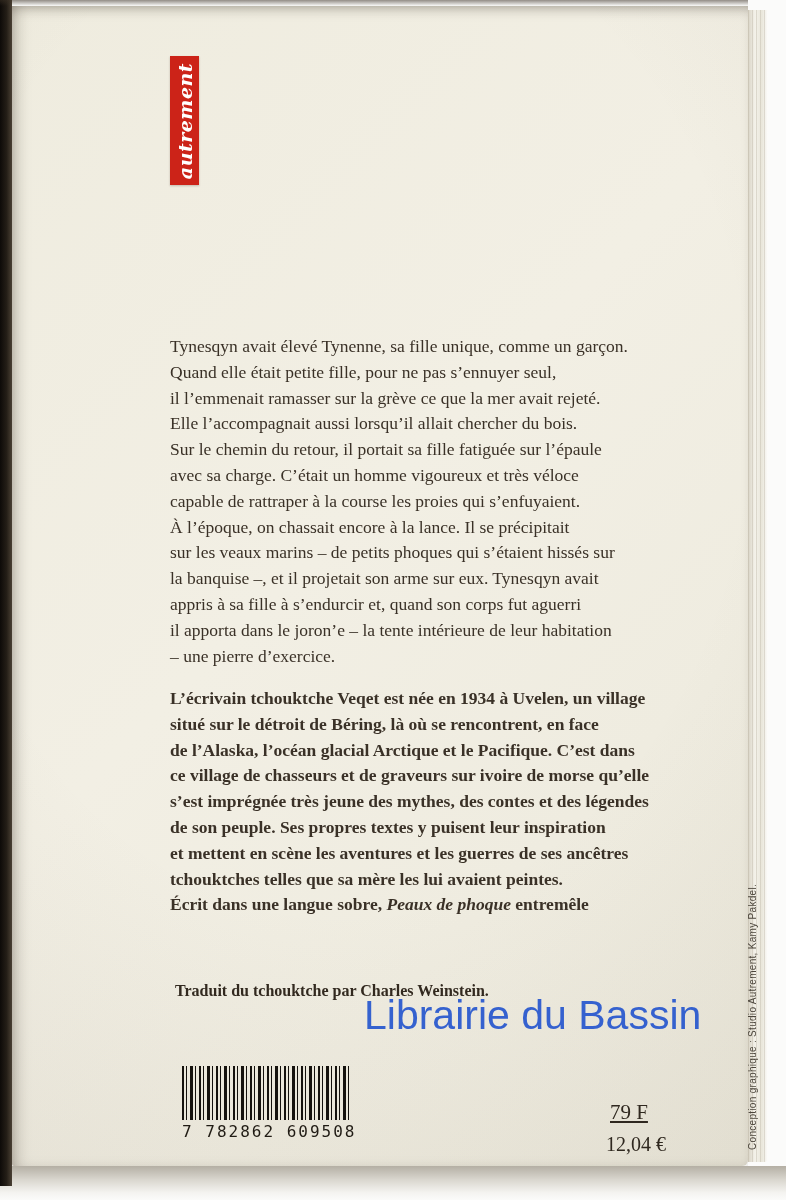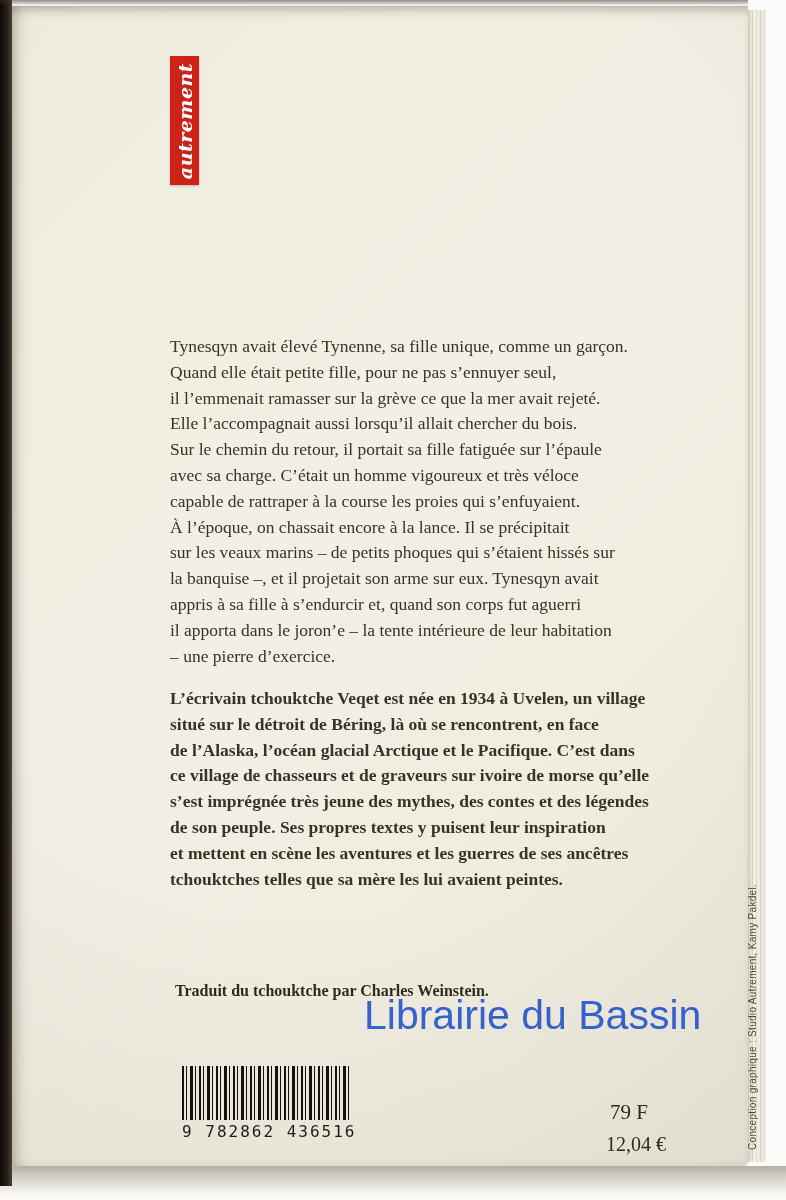--- a/index.html
+++ b/index.html
@@ -61,21 +61,21 @@
   .barcode { position:absolute; left:170px; top:1060px; width:190px; }
   .bars { width:170px; height:54px;
     background:repeating-linear-gradient(90deg,
       #15120e 0 2px,  rgba(0,0,0,0) 2px 4px,
       #15120e 4px 5px, rgba(0,0,0,0) 5px 8px,
       #15120e 8px 11px, rgba(0,0,0,0) 11px 13px,
       #15120e 13px 14px, rgba(0,0,0,0) 14px 17px); }
   .digits { margin-top:2px; font-family:"DejaVu Sans Mono", monospace; font-size:16px;
     letter-spacing:2px; color:#201b14; white-space:nowrap; }
 
-  .price-f { position:absolute; left:598px; top:1094px; font-size:21px; color:#2f281f; }
+  .price-f { position:absolute; left:598px; top:1094px; font-size:21px; color:#2f281f;text-decoration:underline; }
   .price-e { position:absolute; left:594px; top:1127px; font-size:20px; color:#2f281f; }
 
   
   .credits { position:absolute; left:747px; top:880px; height:270px; width:18px;
     writing-mode:vertical-rl; transform:rotate(180deg);
     font-family:"Liberation Sans", sans-serif; font-size:10px; color:#4c463c;
     letter-spacing:.3px; white-space:nowrap; }
 
   .top-line { position:absolute; left:0; top:0; width:748px; height:6px;
     background:linear-gradient(180deg, rgba(60,50,38,.55), rgba(60,50,38,0)); }
@@ -116,29 +116,30 @@
 
     <div class="blurb p2">
       <span class="lines">L’écrivain tchouktche Veqet est née en 1934 à Uvelen, un village
 situé sur le détroit de Béring, là où se rencontrent, en face
 de l’Alaska, l’océan glacial Arctique et le Pacifique. C’est dans
 ce village de chasseurs et de graveurs sur ivoire de morse qu’elle
 s’est imprégnée très jeune des mythes, des contes et des légendes
 de son peuple. Ses propres textes y puisent leur inspiration
 et mettent en scène les aventures et les guerres de ses ancêtres
 tchouktches telles que sa mère les lui avaient peintes.</span>
+      <span class="inline-line"><span>Écrit dans une langue sobre, </span><em>Peaux de phoque</em><span> entremêle</span></span>
     </div>
 
     <div class="translator">Traduit du tchouktche par Charles Weinstein.</div>
 
     <div class="watermark">Librairie du Bassin</div>
 
     <div class="barcode">
       <div class="bars"></div>
-      <div class="digits">9 782862 436516</div>
+      <div class="digits">7 782862 609508</div>
     </div>
 
     <div class="price-f">79 F</div>
     <div class="price-e">12,04 €</div>
   </div>
 
   <div class="credits">Conception graphique : Studio Autrement, Kamy Pakdel.</div>
 
 </div>
 

